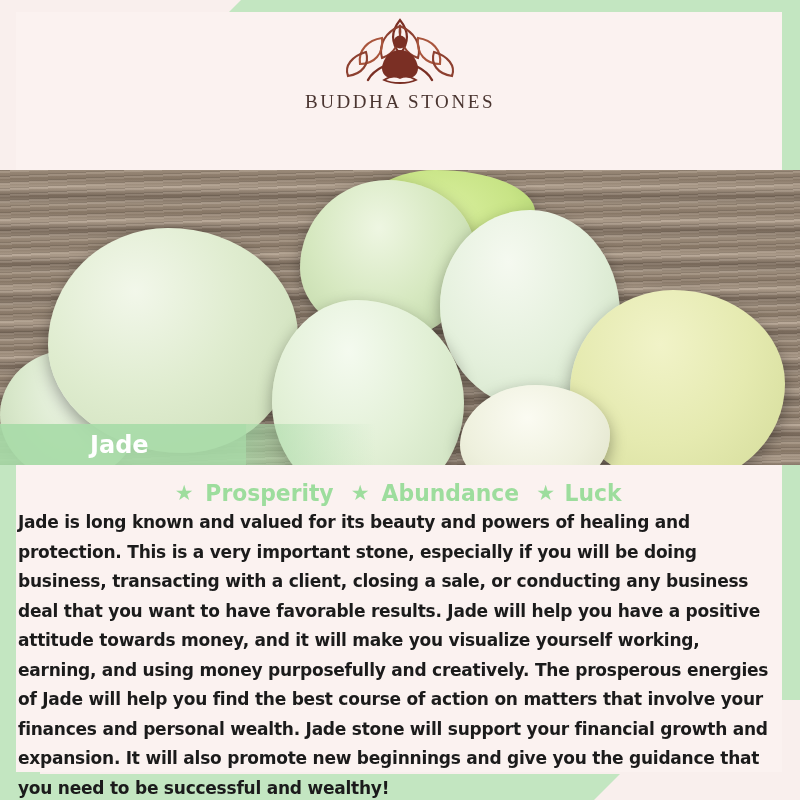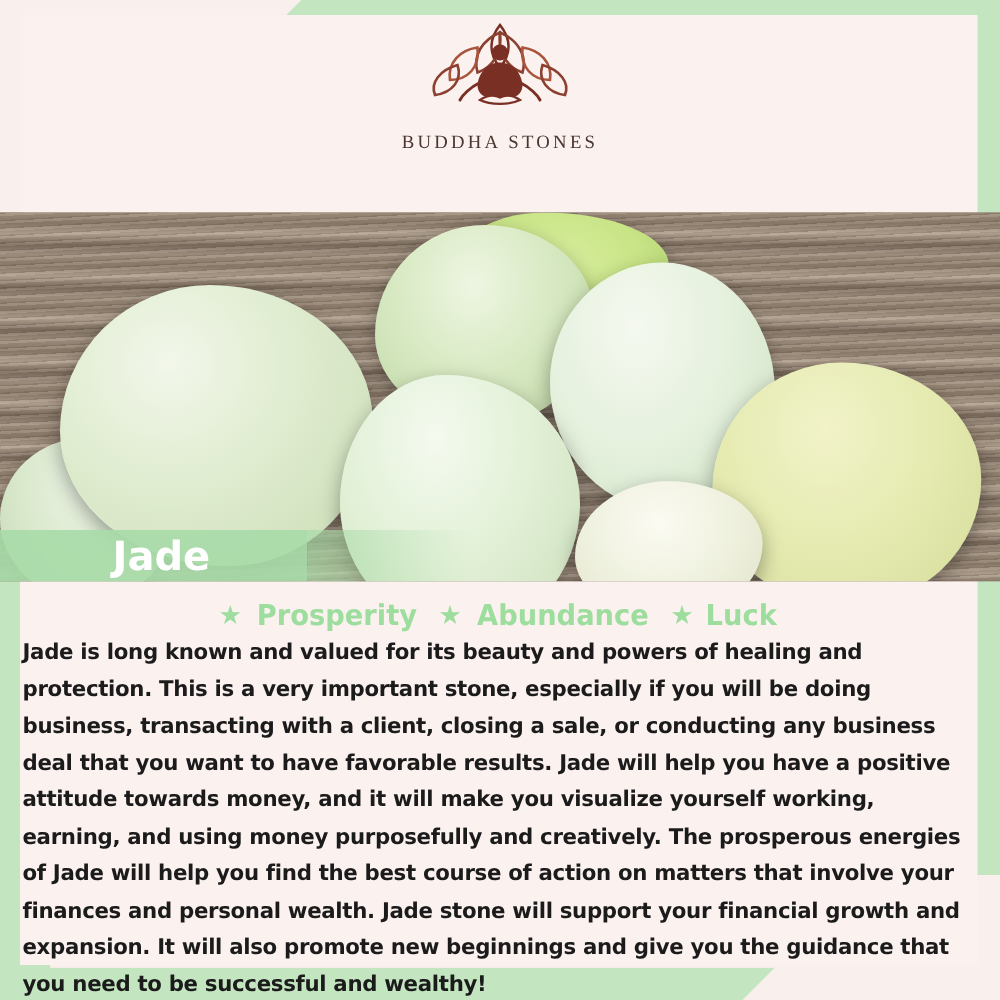--- a/index.html
+++ b/index.html
@@ -90,23 +90,23 @@
     text-align: center;
   }
   .logo-mark {
     display: block;
     margin: 0 auto;
     width: 140px;
     height: 74px;
   }
   .logo-word {
     display: block;
-    margin-top: 18px;
+    margin-top: 3px;
     font-family: "Liberation Serif", serif;
-    font-size: 15px;
+    font-size: 19px;
     letter-spacing: 2.6px;
     color: #4a3530;
     font-weight: 400;
   }
 
   
   .title-banner {
     position: absolute;
     left: 160px;
     top: 118px;
@@ -195,21 +195,21 @@
     left: 246px;
     top: 424px;
     width: 130px;
     height: 41px;
     background: linear-gradient(to right, rgba(168,219,168,0.72), rgba(168,219,168,0));
   }
   .jade-text {
     margin-left: 90px;
     font-family: "DejaVu Sans", sans-serif;
     font-weight: bold;
-    font-size: 32px;
+    font-size: 24px;
     color: #ffffff;
   }
 
   
   .benefits {
     position: absolute;
     left: 16px;
     top: 480px;
     width: 766px;
     display: flex;

